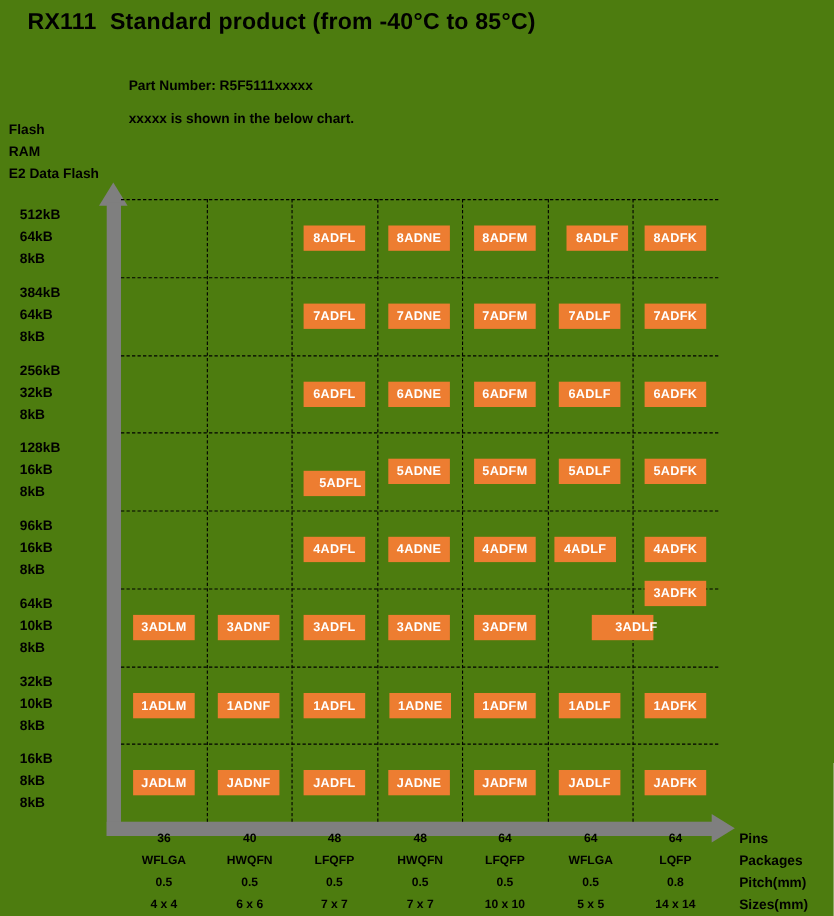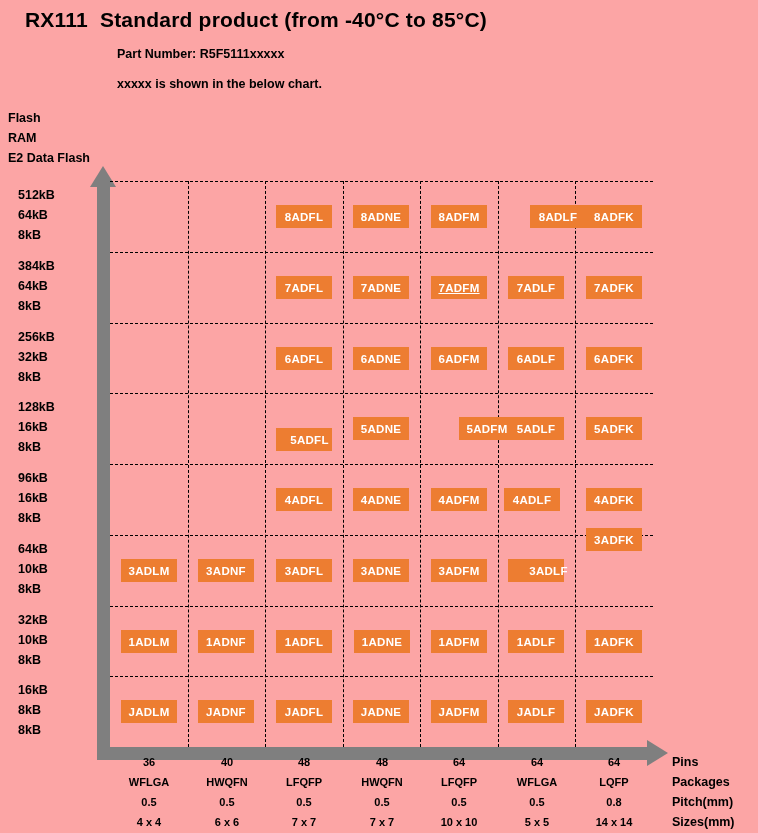--- a/index.html
+++ b/index.html
@@ -9,31 +9,31 @@
   }
   *{margin:0;padding:0;box-sizing:border-box;}
   html,body{background:#ffffff;}
   body{
     font-family:"Liberation Sans","DejaVu Sans",sans-serif;
     color:#000;
   }
   #stage{
     position:relative;
     width:758px;height:833px;
-    background:#fca5a5;
+    background:#4d7c0f;
     overflow:hidden;
   }
   .title{
     position:absolute;left:25px;top:8px;
     font-size:21px;font-weight:bold;white-space:pre;
     letter-spacing:0.2px;
   }
   .subtext{
     position:absolute;left:117px;
-    font-size:12.5px;font-weight:bold;
+    font-size:12.5px;font-weight:bold;margin-top:24px;
   }
   .part-number{top:47px;}
   .note{top:77px;}
   .axis-legend{
     position:absolute;left:8px;top:108px;
     font-size:12.5px;font-weight:bold;line-height:20px;
   }
   .row-labels{
     position:absolute;
     font-size:12.5px;font-weight:bold;line-height:20px;
@@ -119,50 +119,50 @@
       <div class="vline" style="left: 498px; top: 181px; height: 566px;"></div>
       <div class="vline" style="left: 575px; top: 181px; height: 566px;"></div>
       <div class="row-labels" style="left: 18px; top: 185px; width: 88px;">
         <div>512kB</div>
         <div>64kB</div>
         <div>8kB</div>
       </div>
       <div class="badge" style="left: 276px; top: 205px;">8ADFL</div>
       <div class="badge" style="left: 353px; top: 205px;">8ADNE</div>
       <div class="badge" style="left: 431px; top: 205px;">8ADFM</div>
-      <div class="badge" style="left: 530px; top: 205px;">8ADLF</div>
+      <div class="badge" style="left: 515px; top: 205px;">8ADLF</div>
       <div class="badge" style="left: 586px; top: 205px;">8ADFK</div>
       <div class="row-labels" style="left: 18px; top: 256px; width: 88px;">
         <div>384kB</div>
         <div>64kB</div>
         <div>8kB</div>
       </div>
       <div class="badge" style="left: 276px; top: 276px;">7ADFL</div>
       <div class="badge" style="left: 353px; top: 276px;">7ADNE</div>
-      <div class="badge" style="left: 431px; top: 276px; text-decoration: underline;">7ADFM</div>
+      <div class="badge" style="left: 431px; top: 276px;">7ADFM</div>
       <div class="badge" style="left: 508px; top: 276px;">7ADLF</div>
       <div class="badge" style="left: 586px; top: 276px;">7ADFK</div>
       <div class="row-labels" style="left: 18px; top: 327px; width: 88px;">
         <div>256kB</div>
         <div>32kB</div>
         <div>8kB</div>
       </div>
       <div class="badge" style="left: 276px; top: 347px;">6ADFL</div>
       <div class="badge" style="left: 353px; top: 347px;">6ADNE</div>
       <div class="badge" style="left: 431px; top: 347px;">6ADFM</div>
       <div class="badge" style="left: 508px; top: 347px;">6ADLF</div>
       <div class="badge" style="left: 586px; top: 347px;">6ADFK</div>
       <div class="row-labels" style="left: 18px; top: 397px; width: 88px;">
         <div>128kB</div>
         <div>16kB</div>
         <div>8kB</div>
       </div>
       <div class="badge" style="left: 276px; top: 428px; padding-left: 11px;">5ADFL</div>
       <div class="badge" style="left: 353px; top: 417px;">5ADNE</div>
-      <div class="badge" style="left: 431px; top: 417px; margin-left: 28px;">5ADFM</div>
+      <div class="badge" style="left: 431px; top: 417px;">5ADFM</div>
       <div class="badge" style="left: 508px; top: 417px;">5ADLF</div>
       <div class="badge" style="left: 586px; top: 417px;">5ADFK</div>
       <div class="row-labels" style="left: 18px; top: 468px; width: 88px;">
         <div>96kB</div>
         <div>16kB</div>
         <div>8kB</div>
       </div>
       <div class="badge" style="left: 276px; top: 488px;">4ADFL</div>
       <div class="badge" style="left: 353px; top: 488px;">4ADNE</div>
       <div class="badge" style="left: 431px; top: 488px;">4ADFM</div>
@@ -171,21 +171,21 @@
       <div class="row-labels" style="left: 18px; top: 539px; width: 88px;">
         <div>64kB</div>
         <div>10kB</div>
         <div>8kB</div>
       </div>
       <div class="badge" style="left: 121px; top: 559px;">3ADLM</div>
       <div class="badge" style="left: 198px; top: 559px;">3ADNF</div>
       <div class="badge" style="left: 276px; top: 559px;">3ADFL</div>
       <div class="badge" style="left: 353px; top: 559px;">3ADNE</div>
       <div class="badge" style="left: 431px; top: 559px;">3ADFM</div>
-      <div class="badge" style="left: 508px; top: 559px; padding-left: 25px;">3ADLF</div>
+      <div class="badge" style="left: 538px; top: 559px; padding-left: 25px;">3ADLF</div>
       <div class="badge" style="left: 586px; top: 528px;">3ADFK</div>
       <div class="row-labels" style="left: 18px; top: 610px; width: 88px;">
         <div>32kB</div>
         <div>10kB</div>
         <div>8kB</div>
       </div>
       <div class="badge" style="left: 121px; top: 630px;">1ADLM</div>
       <div class="badge" style="left: 198px; top: 630px;">1ADNF</div>
       <div class="badge" style="left: 276px; top: 630px;">1ADFL</div>
       <div class="badge" style="left: 354px; top: 630px;">1ADNE</div>

